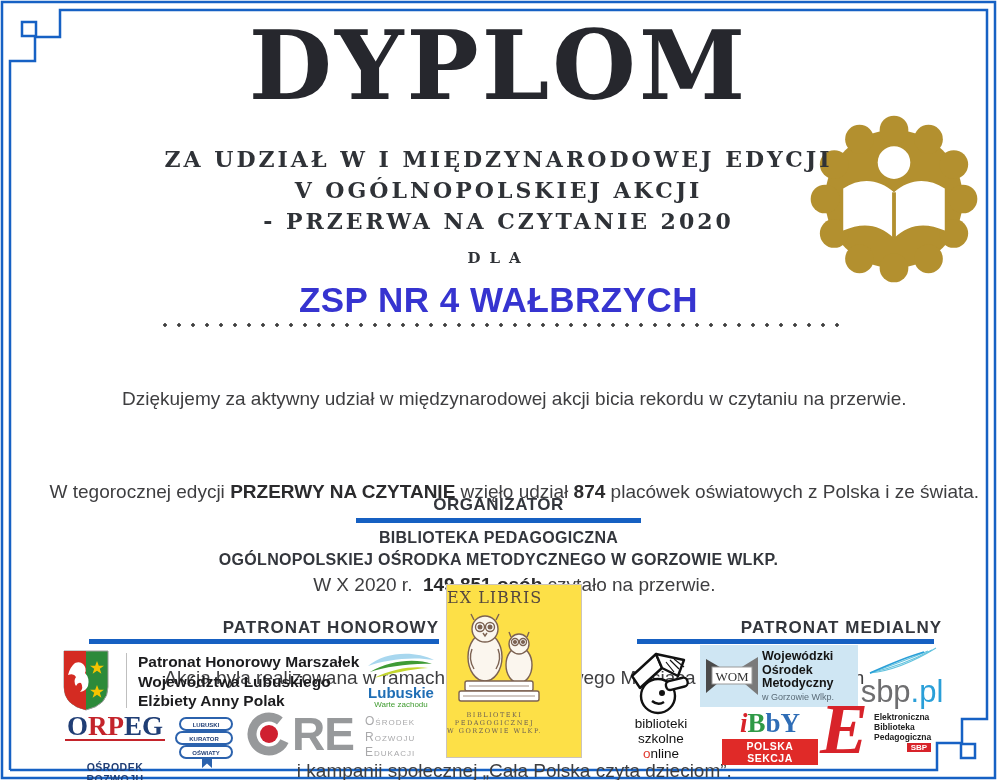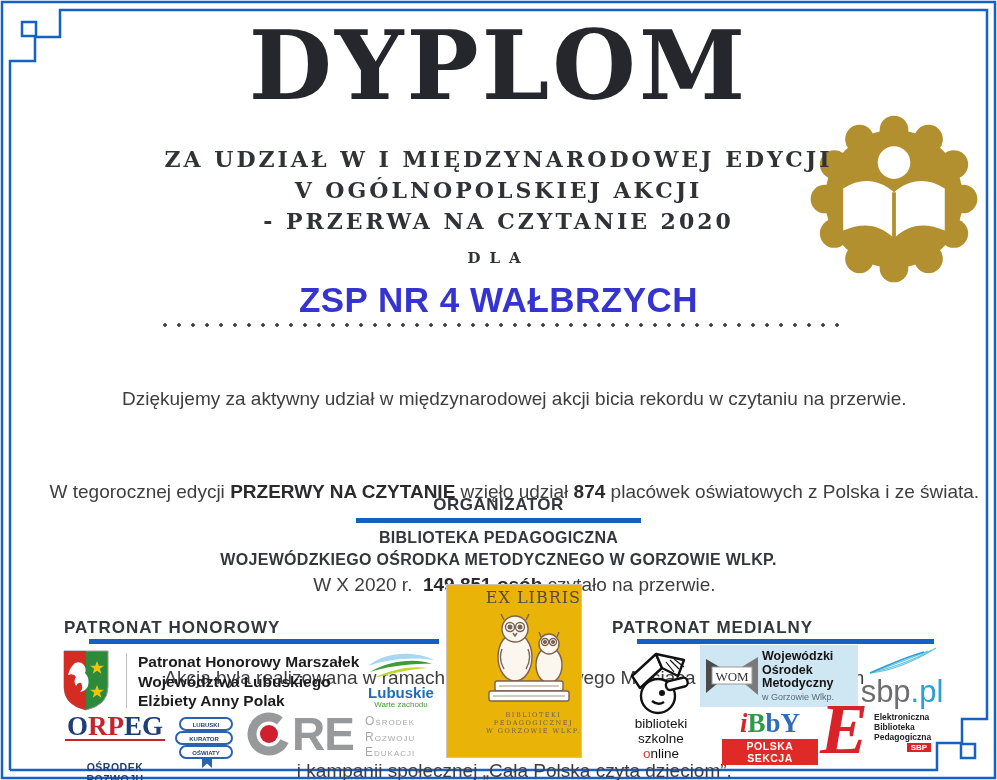--- a/index.html
+++ b/index.html
@@ -36,28 +36,28 @@
   .bodyblock b{color:#2b2b2d;}
   
   .org-heading{top:495px;font-weight:bold;font-size:17px;letter-spacing:.5px;color:#33363c;}
   .bar{height:5px;background:#1660c2;}
   .org-bar{top:518px;left:356px;width:285px;}
   .org-line1{top:529px;font-weight:bold;font-size:16px;letter-spacing:.3px;color:#33363c;}
   .org-line2{top:551px;font-weight:bold;font-size:16px;letter-spacing:.3px;color:#33363c;}
   
   .exlibris{
     left:446px;top:584px;width:134px;height:172px;border:1px solid #ccc4bb;
-    display:flex;flex-direction:column;align-items:flex-end;background:#eab308;
+    display:flex;flex-direction:column;align-items:flex-start;background:#fde047;
   }
   .exlibris-title{font-family:"DejaVu Serif",serif;font-size:16px;color:#55483e;
     letter-spacing:1px;margin-top:3px;}
   .exlibris-caption{font-size:6.5px;line-height:8px;letter-spacing:1.5px;color:#6d6054;
     text-align:center;font-family:"DejaVu Serif",serif;}
   
-  .patron-heading{font-weight:bold;font-size:17px;letter-spacing:1px;color:#33363c;text-align:left;}
+  .patron-heading{font-weight:bold;font-size:17px;letter-spacing:1px;color:#33363c;text-align:right;}
   .ph-left{left:64px;width:375px;top:618px;}
   .ph-right{left:612px;width:330px;top:618px;}
   .ph-left-bar{top:639px;left:89px;width:350px;}
   .ph-right-bar{top:639px;left:637px;width:297px;}
   .marszalek{left:138px;top:652px;font-weight:bold;font-size:15.5px;line-height:19.5px;color:#1c1c1e;}
   .vdivider{left:126px;top:653px;width:1px;height:55px;background:#bfbfbf;}
   .lubuskie{left:360px;top:650px;width:82px;text-align:center;}
   .lubuskie-name{font-weight:bold;font-size:15px;color:#1f6eb5;line-height:14px;}
   .lubuskie-tag{font-weight:normal;font-size:8px;color:#3f9b2f;}
   
@@ -167,21 +167,21 @@
       <span>Akcja była realizowana w ramach Międzynarodowego Miesiąca Bibliotek Szkolnych</span>
     </div>
     <div>
       <span>i kampanii społecznej „Cała Polska czyta dzieciom”.</span>
     </div>
   </div>
 
   <div class="abs center org-heading">ORGANIZATOR</div>
   <div class="abs bar org-bar"></div>
   <div class="abs center org-line1">BIBLIOTEKA PEDAGOGICZNA</div>
-  <div class="abs center org-line2">WOJEWÓDZKIEGO OŚRODKA METODYCZNEGO W GORZOWIE WLKP.</div>
+  <div class="abs center org-line2">OGÓLNOPOLSKIEJ OŚRODKA METODYCZNEGO W GORZOWIE WLKP.</div>
 
   <div class="abs exlibris">
     <div class="exlibris-title">EX LIBRIS</div>
     <svg width="104" height="104" viewBox="0 0 100 104">
       <g stroke="#7c6252" stroke-width="1.4" fill="#fbf6ee">
         <ellipse cx="36" cy="50" rx="17" ry="24"></ellipse>
         <circle cx="36" cy="22" r="13"></circle>
         <path d="M25,13 l-3,-6 M47,13 l3,-6" fill="none"></path>
         <circle cx="31" cy="20" r="4.5" fill="#fff"></circle>
           <circle cx="41" cy="20" r="4.5" fill="#fff"></circle>

